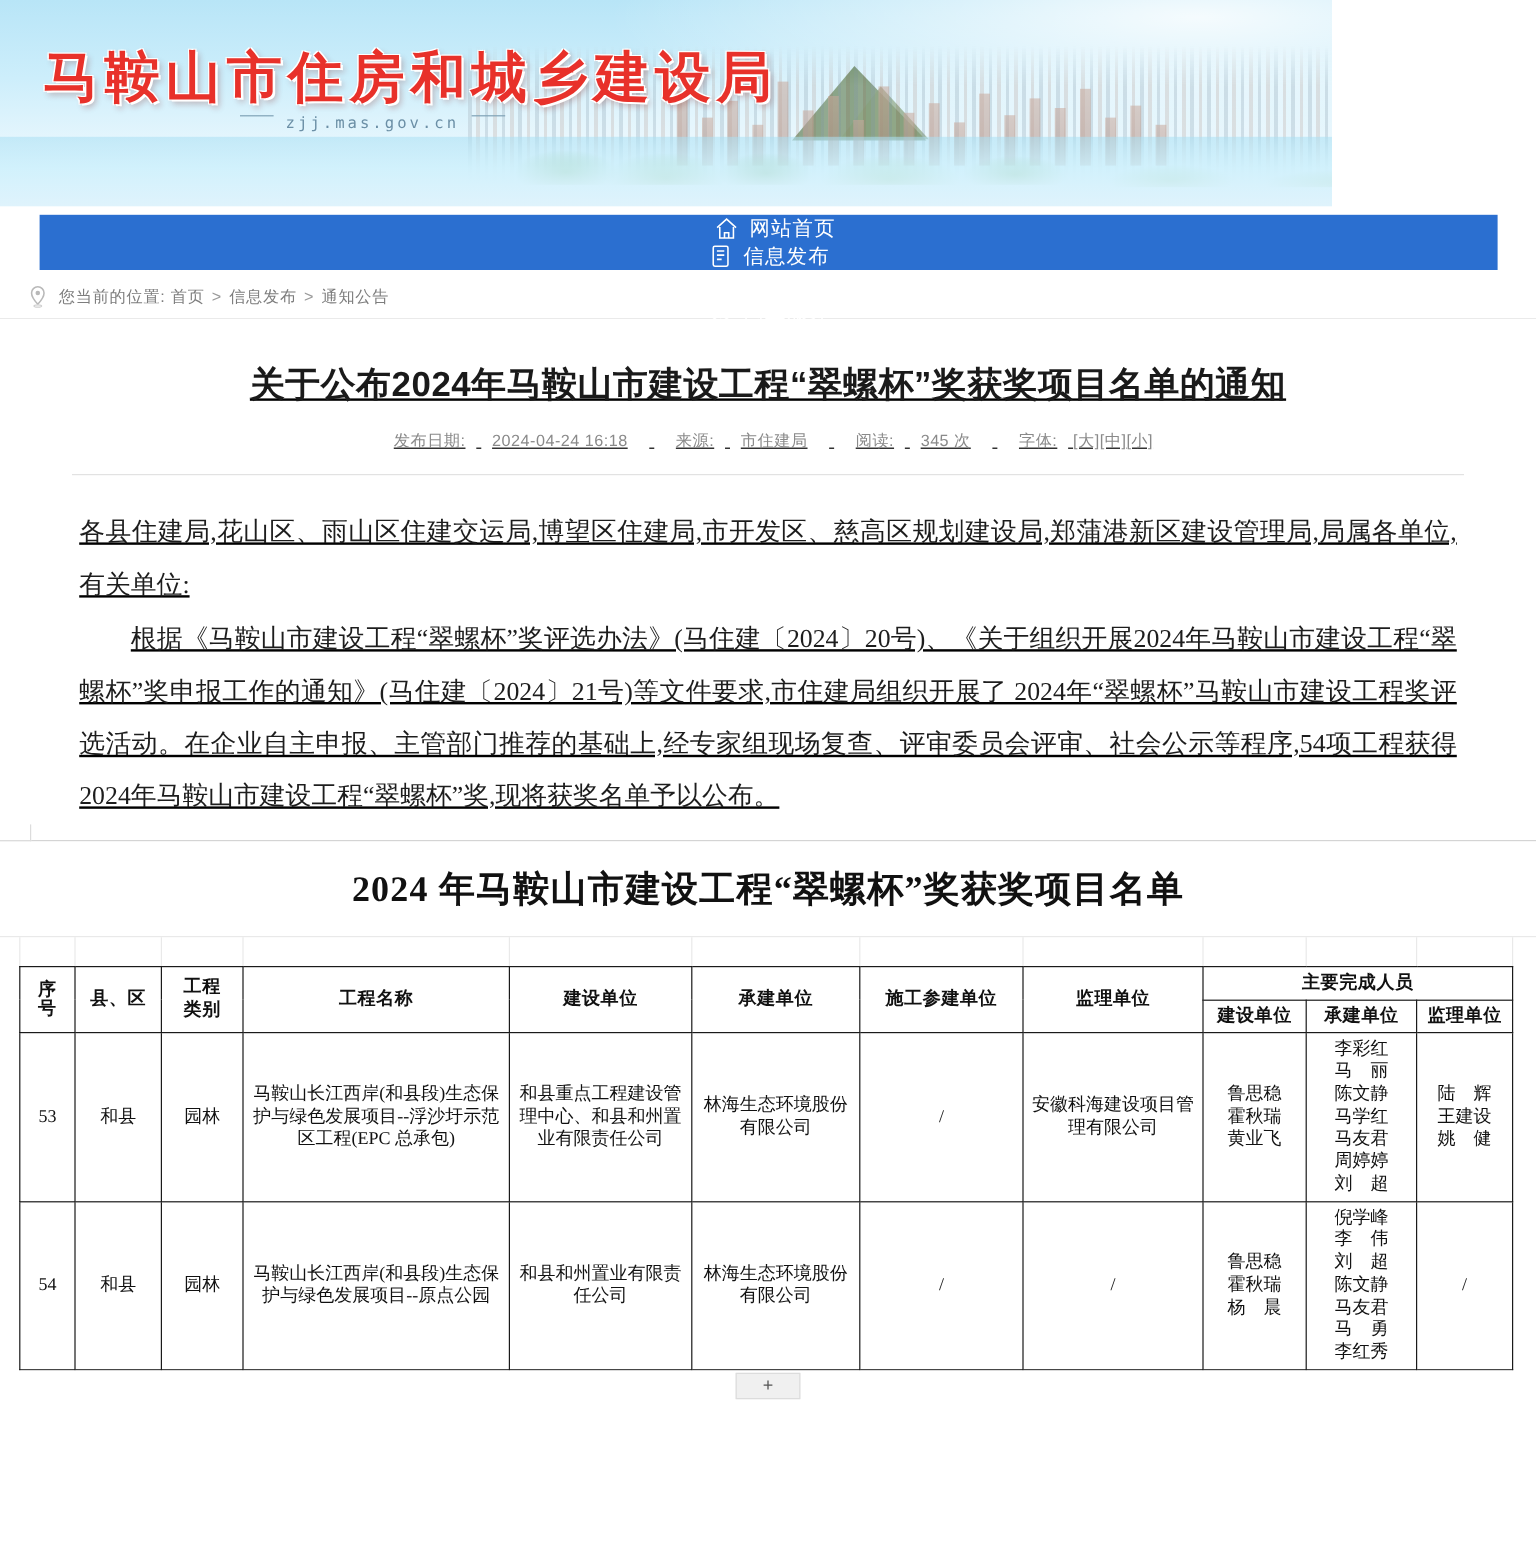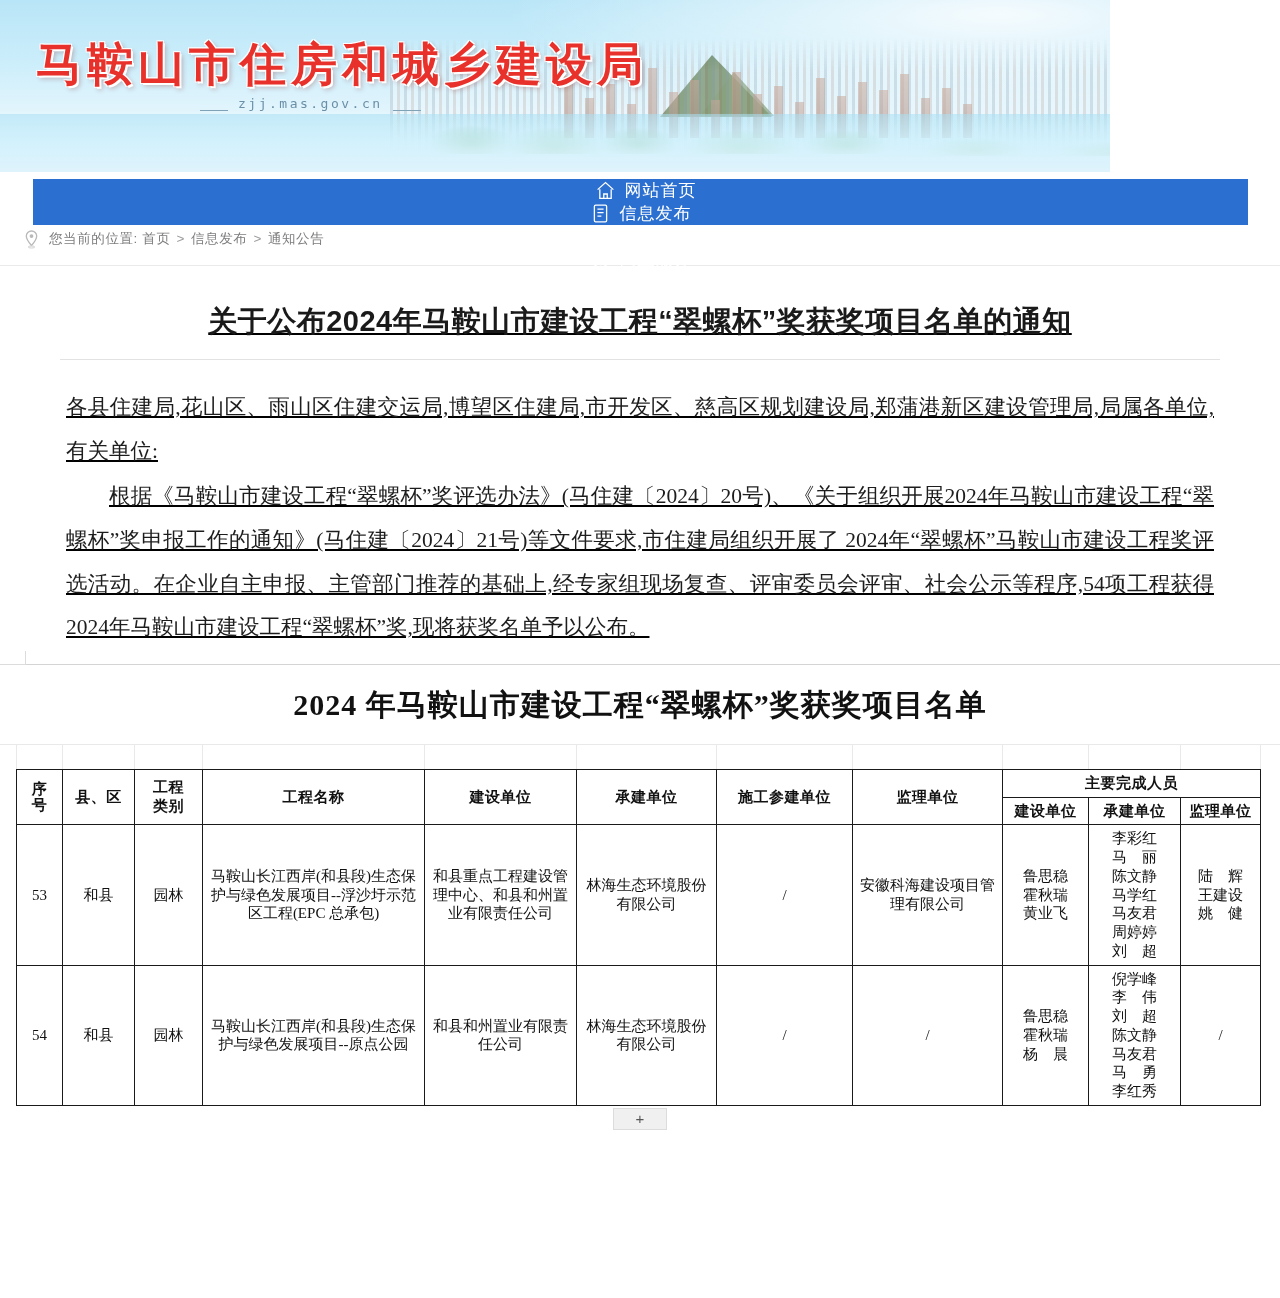--- a/index.html
+++ b/index.html
@@ -87,21 +87,21 @@
     font-size: 46px; font-weight: 700; letter-spacing: 5px;
     color: #e8312a;
     text-shadow:
       2px 2px 0 #ffffff, -1px -1px 0 #ffffff,
       1px -1px 0 #ffffff, -1px 1px 0 #ffffff,
       3px 3px 5px rgba(120,20,16,.30);
     white-space: nowrap;
   }
   .banner-domain {
     position: absolute; left: 200px; top: 96px;
-    display: flex; align-items: flex-end; gap: 10px;
+    display: flex; align-items: flex-start; gap: 10px;
     color: #6b8fa6; font-size: 13px; letter-spacing: 2.5px;
     font-family: "DejaVu Sans Mono", monospace;
   }
   .banner-domain .rule { display: block; width: 28px; height: 1px; background: #7fa2b6; }
 
   
   .nav-wrap { width: 1280px; height: 58px; background: transparent; position: relative; }
   .nav {
     position: absolute; left: 33px; top: 7px;
     width: 1215px; height: 46px;
@@ -114,21 +114,21 @@
     padding: 0 26px; height: 46px; cursor: pointer;
     white-space: nowrap;
   }
   .nav-item:first-child { padding-left: 36px; }
   .nav-ico { width: 21px; height: 21px; flex: none; display: block; }
   .nav-ico svg { width: 21px; height: 21px; display: block; }
 
   
   .crumb-wrap {
     width: 1280px; height: 36px;
-    display: flex; padding-left: 24px;
+    display: flex; align-items: center; padding-left: 24px;
     border-bottom: 1px solid #eaeaea;
   }
   .crumb-pin { width: 15px; height: 19px; margin-right: 10px; flex: none; }
   .crumb-pin svg { display: block; }
   .crumb-text { color: #7d7d7d; font-size: 13.5px; letter-spacing: .6px; }
   .crumb-text a { color: #7d7d7d; text-decoration: none; }
   .crumb-sep { margin: 0 6px; color: #9b9b9b; }
 
   
   .article { width: 1280px; padding: 0 0 0 0; background: #fff; }
@@ -337,20 +337,29 @@
   </span>
   <span class="crumb-text">
     <span>您当前的位置:</span>
     <span id="crumbs"> <a href="#">首页</a><span class="crumb-sep">&gt;</span><a href="#">信息发布</a><span class="crumb-sep">&gt;</span><a href="#">通知公告</a></span>
   </span>
 </div>
 
 <div class="article">
   <div class="art-inner">
     <h1 class="art-title">关于公布2024年马鞍山市建设工程“翠螺杯”奖获奖项目名单的通知</h1>
+    <div class="art-meta">
+      <span><span>发布日期:</span> <span>2024-04-24 16:18</span></span>
+      <span><span>来源:</span> <span>市住建局</span></span>
+      <span><span>阅读:</span> <span>345 次</span></span>
+      <span class="fz">
+        <span>字体:</span>
+        <a href="#">[大]</a><a href="#">[中]</a><a href="#">[小]</a>
+      </span>
+    </div>
   </div>
   <div class="art-rule"></div>
   <div class="art-inner">
     <div class="art-body">
       <p>各县住建局,花山区、雨山区住建交运局,博望区住建局,市开发区、慈高区规划建设局,郑蒲港新区建设管理局,局属各单位,有关单位:</p>
       <p class="indent">根据《马鞍山市建设工程“翠螺杯”奖评选办法》(马住建〔2024〕20号)、《关于组织开展2024年马鞍山市建设工程“翠螺杯”奖申报工作的通知》(马住建〔2024〕21号)等文件要求,市住建局组织开展了 2024年“翠螺杯”马鞍山市建设工程奖评选活动。在企业自主申报、主管部门推荐的基础上,经专家组现场复查、评审委员会评审、社会公示等程序,54项工程获得2024年马鞍山市建设工程“翠螺杯”奖,现将获奖名单予以公布。</p>
     </div>
   </div>
 </div>
 

